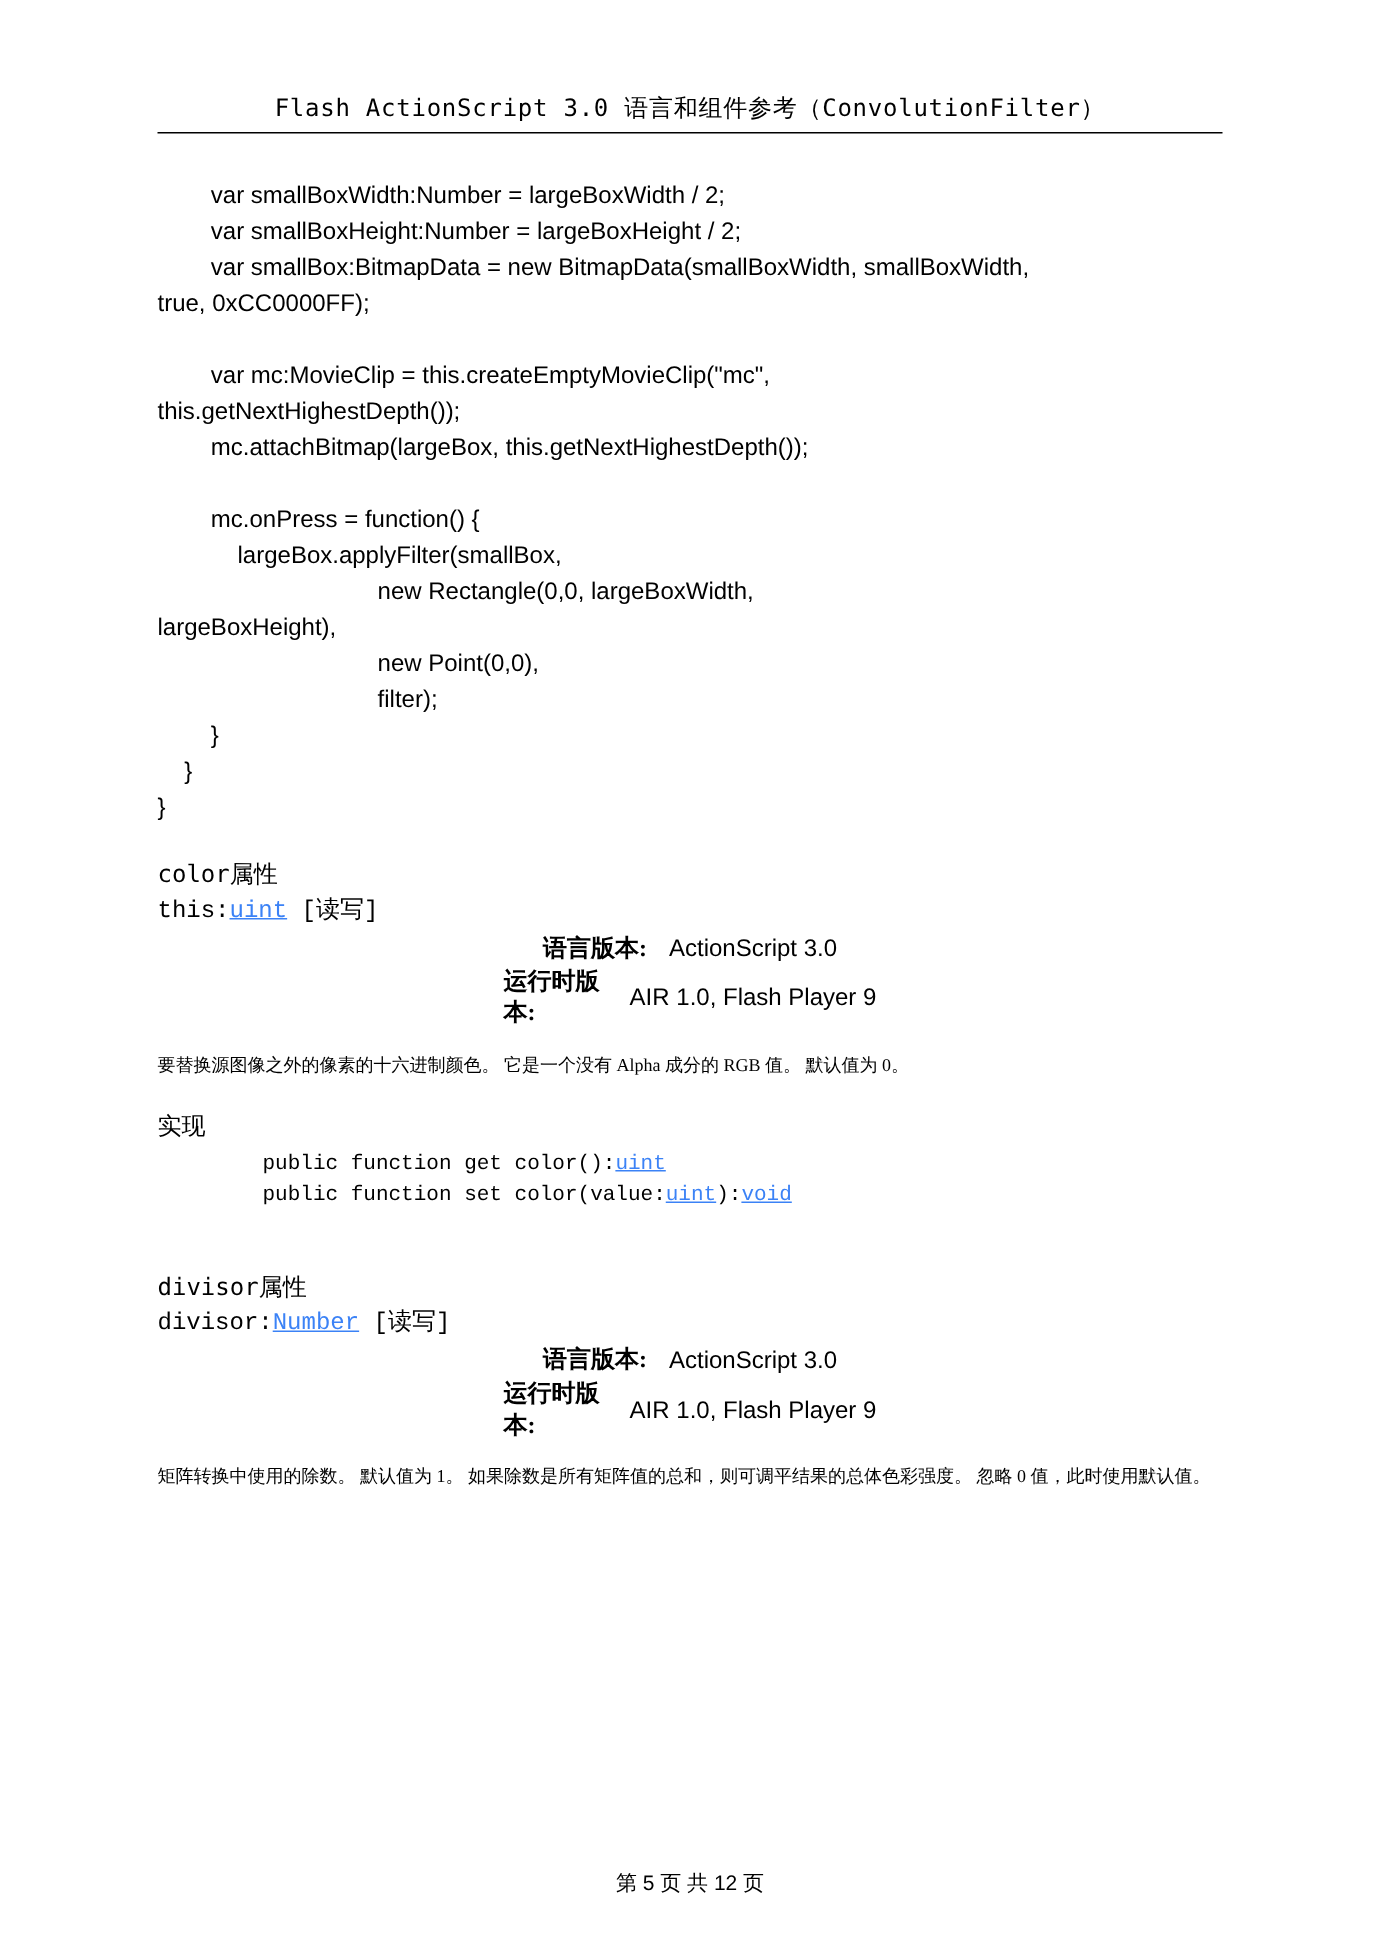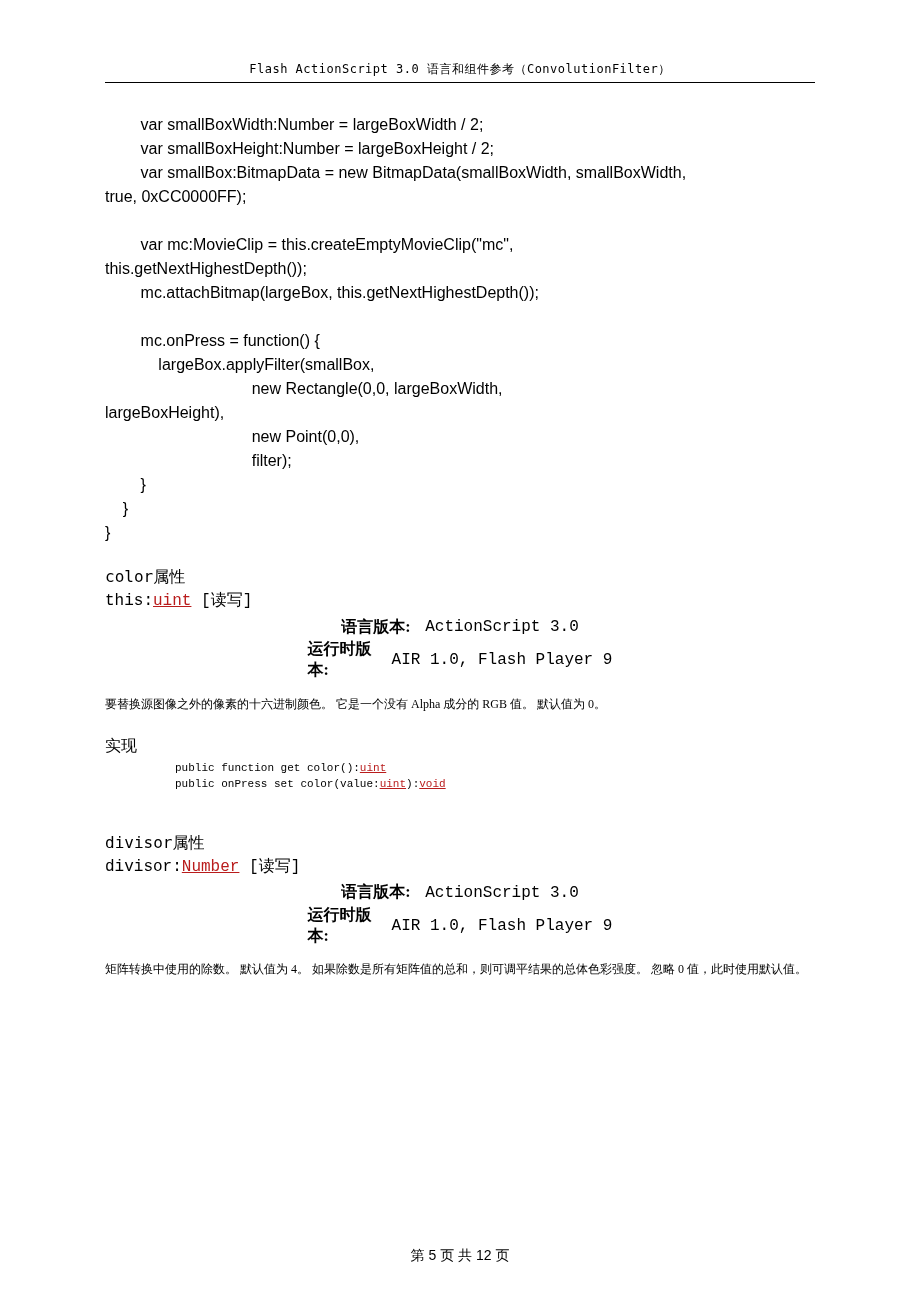--- a/index.html
+++ b/index.html
@@ -14,21 +14,21 @@
       line-height: 1.5;
       color: #000;
       width: 920px;
       height: 1302px;
       padding: 60px 105px 40px 105px;
       position: relative;
     }
     .header {
       text-align: center;
       font-family: SimSun, "宋体", monospace;
-      font-size: 12px;
+      font-size: 16px;
       padding-bottom: 4px;
       border-bottom: 1px solid #000;
       margin-bottom: 30px;
       letter-spacing: 0.5px;
     }
     .code-block {
       font-family: Liberation Sans, sans-serif;
       font-size: 16px;
       line-height: 1.5;
       white-space: pre;
@@ -37,21 +37,21 @@
     .section-title {
       font-family: SimSun, "宋体", monospace;
       font-size: 16px;
       margin-top: 20px;
     }
     .signature {
       font-family: "Courier New", monospace;
       font-size: 16px;
     }
     .link {
-      color: #b91c1c;
+      color: #3b82f6;
       text-decoration: underline;
       font-family: "Courier New", monospace;
     }
     .rw-label {
       font-family: Liberation Mono, monospace;
     }
     .meta-table {
       margin-top: 2px;
       margin-bottom: 14px;
     }
@@ -61,38 +61,38 @@
       justify-content: center;
     }
     .meta-label {
       font-weight: bold;
       font-family: SimSun, "宋体", serif;
       font-size: 16px;
       width: 78px;
       line-height: 1.3;
     }
     .meta-value {
-      font-family: Liberation Mono, monospace;
+      font-family: Liberation Sans, sans-serif;
       font-size: 16px;
       padding-left: 6px;
     }
     .desc {
       font-family: SimSun, "宋体", serif;
       font-size: 12px;
       line-height: 1.6;
       margin-bottom: 20px;
     }
     .impl-label {
       font-family: SimSun, "宋体", serif;
       font-size: 16px;
       margin-bottom: 2px;
     }
     .impl-line {
       font-family: "Courier New", monospace;
-      font-size: 11px;
+      font-size: 14px;
       padding-left: 70px;
       line-height: 1.5;
     }
     .footer {
       position: absolute;
       bottom: 36px;
       left: 0;
       right: 0;
       text-align: center;
       font-family: Liberation Sans, sans-serif;
@@ -139,35 +139,35 @@
   </div>
 </div>
 
 <div class="desc">要替换源图像之外的像素的十六进制颜色。 它是一个没有 Alpha 成分的 RGB 值。 默认值为 0。</div>
 
 <div class="impl-label">实现</div>
 <div class="impl-line">
   <span>public function get color():</span><a class="link" href="#">uint</a>
 </div>
 <div class="impl-line">
-  <span>public onPress set color(value:</span><a class="link" href="#">uint</a><span>):</span><a class="link" href="#">void</a>
+  <span>public function set color(value:</span><a class="link" href="#">uint</a><span>):</span><a class="link" href="#">void</a>
 </div>
 
 <div class="spacer-sm"></div>
 
 <div class="section-title">divisor属性  </div>
 <div class="signature">
   <span>divisor:</span><a class="link" href="#">Number</a><span class="rw-label">  [读写]</span>
 </div>
 <div class="meta-table">
   <div class="meta-row">
     <div class="meta-label">语言版本:</div>
     <div class="meta-value">ActionScript 3.0</div>
   </div>
   <div class="meta-row">
     <div class="meta-label">运行时版本:</div>
     <div class="meta-value">AIR 1.0, Flash Player 9</div>
   </div>
 </div>
 
-<div class="desc">矩阵转换中使用的除数。 默认值为 4。 如果除数是所有矩阵值的总和，则可调平结果的总体色彩强度。 忽略 0 值，此时使用默认值。</div>
+<div class="desc">矩阵转换中使用的除数。 默认值为 1。 如果除数是所有矩阵值的总和，则可调平结果的总体色彩强度。 忽略 0 值，此时使用默认值。</div>
 
 <div class="footer">第 5 页 共 12 页</div>
 
 </body></html>

